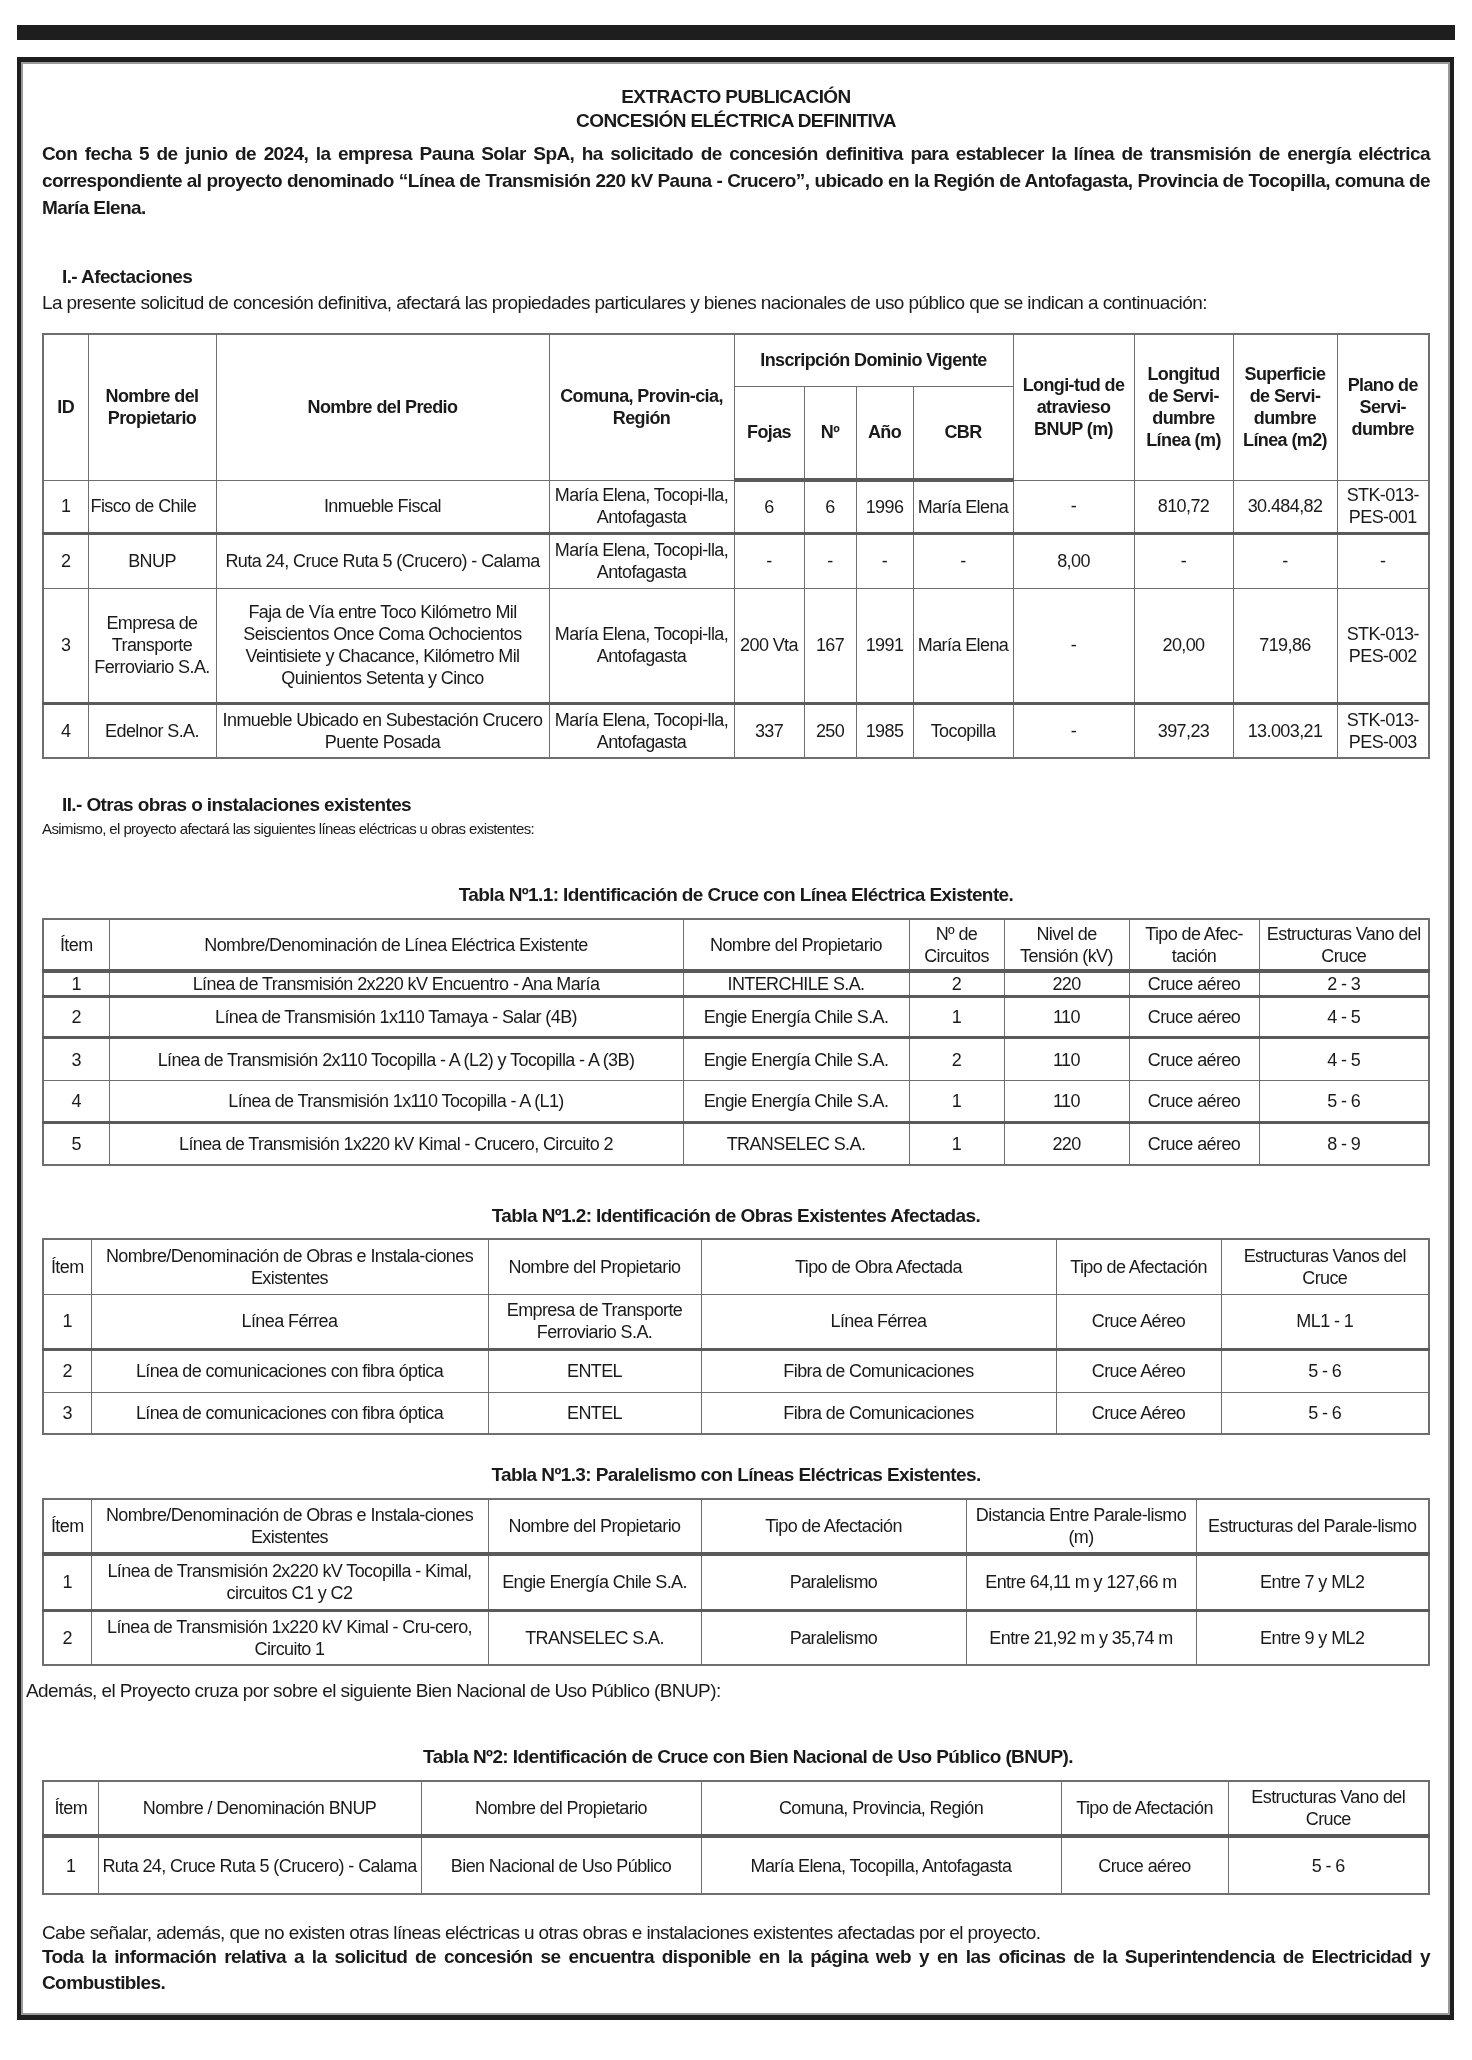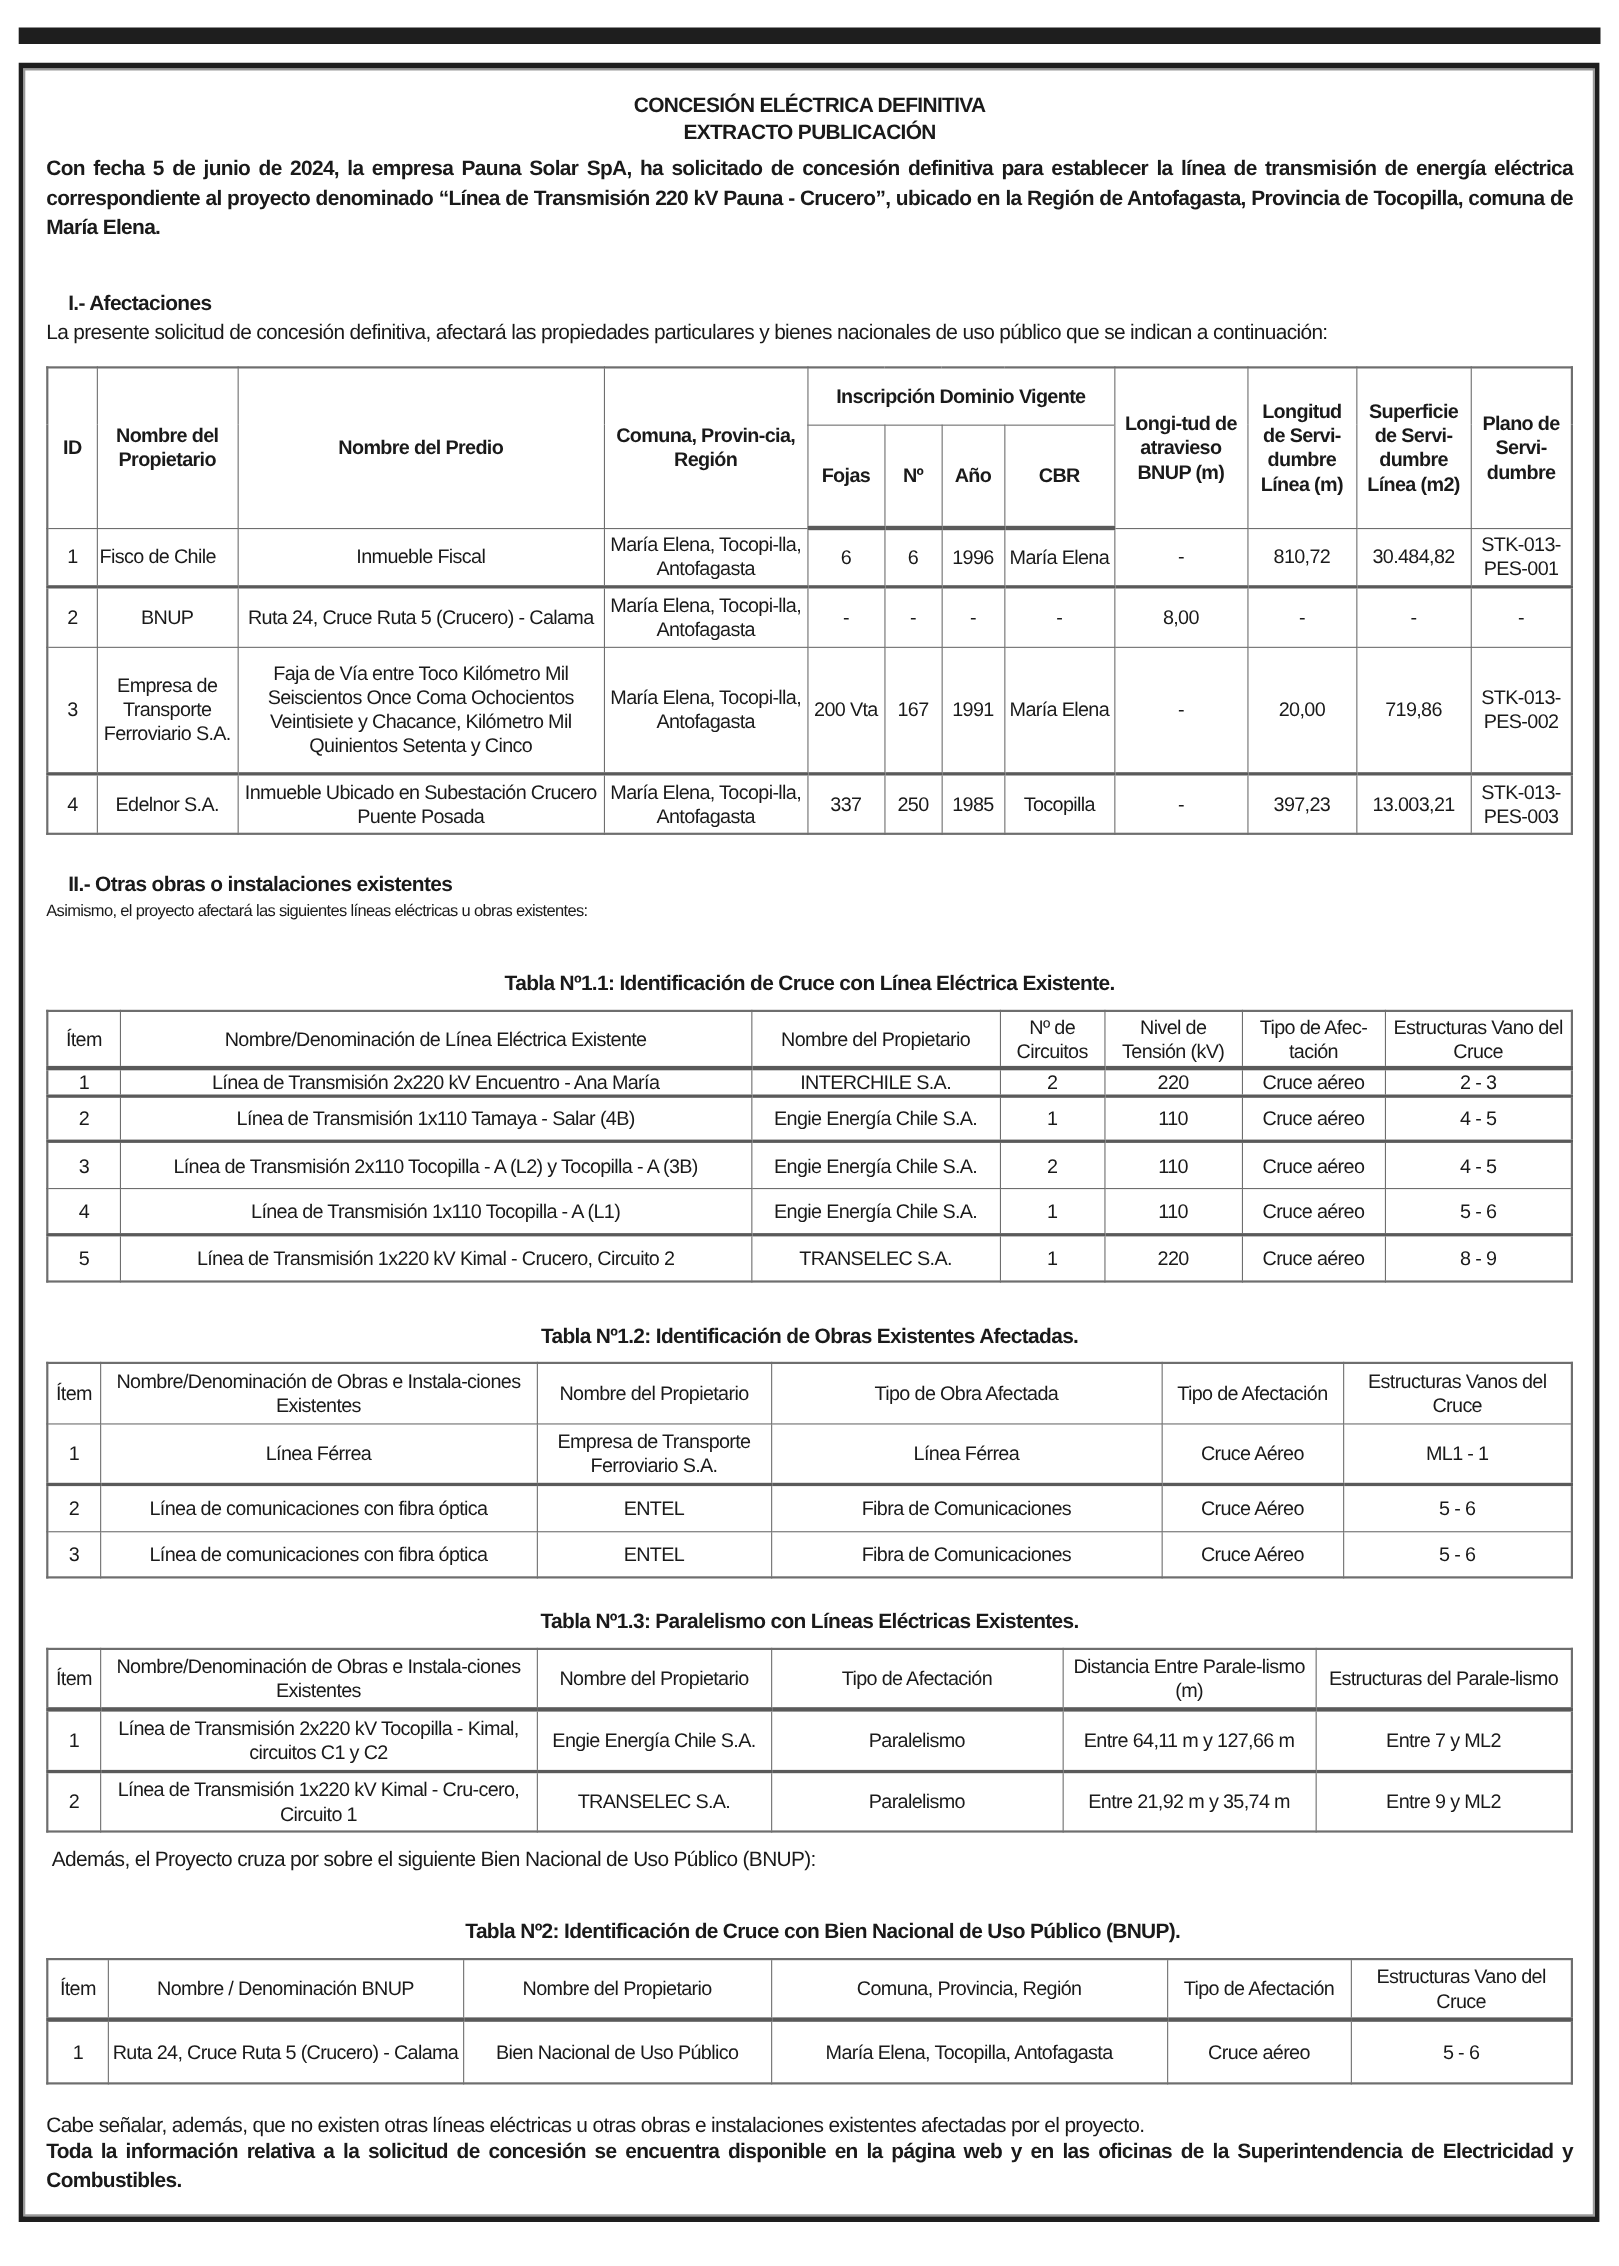--- a/index.html
+++ b/index.html
@@ -46,22 +46,22 @@
   .left { text-align: left; }
   .outer { border: 2.5px solid #6e6e6e; }
 </style>
 </head>
 <body>
 
 <div class="topbar"></div>
 <div class="box"></div>
 
 <div class="title" style="position:absolute; left:17px; width:1438px; top:85px;">
+  <div>EXTRACTO PUBLICACIÓN</div>
   <div>CONCESIÓN ELÉCTRICA DEFINITIVA</div>
-  <div>EXTRACTO PUBLICACIÓN</div>
 </div>
 
 <p class="intro" style="position:absolute; left:42px; top:140px; width:1388px; font-size:19px; line-height:27px;">Con fecha 5 de junio de 2024, la empresa Pauna Solar SpA, ha solicitado de concesión definitiva para establecer la línea de transmisión de energía eléctrica correspondiente al proyecto denominado “Línea de Transmisión 220 kV Pauna - Crucero”, ubicado en la Región de Antofagasta, Provincia de Tocopilla, comuna de María Elena.</p>
 
 <div class="sec-h" style="position:absolute; left:42px; top:266px; font-size:19px;">I.- Afectaciones</div>
 <p class="narrow" style="position:absolute; left:42px; top:292px; width:1400px; font-size:19px; white-space:nowrap;">La presente solicitud de concesión definitiva, afectará las propiedades particulares y bienes nacionales de uso público que se indican a continuación:</p>
 
 <table class="t1 outer" style="position:absolute; left:42px; top:333px; width:1386px;">
   <colgroup>
     <col style="width:45px">
@@ -303,21 +303,21 @@
     <td>2</td>
     <td>Línea de Transmisión 1x220 kV Kimal - Cru-cero, Circuito 1</td>
     <td>TRANSELEC S.A.</td>
     <td>Paralelismo</td>
     <td>Entre 21,92 m y 35,74 m</td>
     <td>Entre 9 y ML2</td>
   </tr>
 </tbody>
   </table>
 
-<p class="narrow" style="position:absolute; left:47px; top:1680px; font-size:19px;">Además, el Proyecto cruza por sobre el siguiente Bien Nacional de Uso Público (BNUP):</p>
+<p class="narrow" style="position:absolute; left:26px; top:1680px; font-size:19px;">Además, el Proyecto cruza por sobre el siguiente Bien Nacional de Uso Público (BNUP):</p>
 
 <div class="tbl-title" style="position:absolute; left:17px; width:1438px; top:1746px; font-size:19px;margin-left:12px;">Tabla Nº2: Identificación de Cruce con Bien Nacional de Uso Público (BNUP).</div>
 <table class="outer" style="position:absolute; left:42px; top:1780px;">
   <colgroup>
     <col style="width:55px">
       <col style="width:323px">
       <col style="width:280px">
       <col style="width:360px">
     <col style="width:167px">
       <col style="width:201px">

